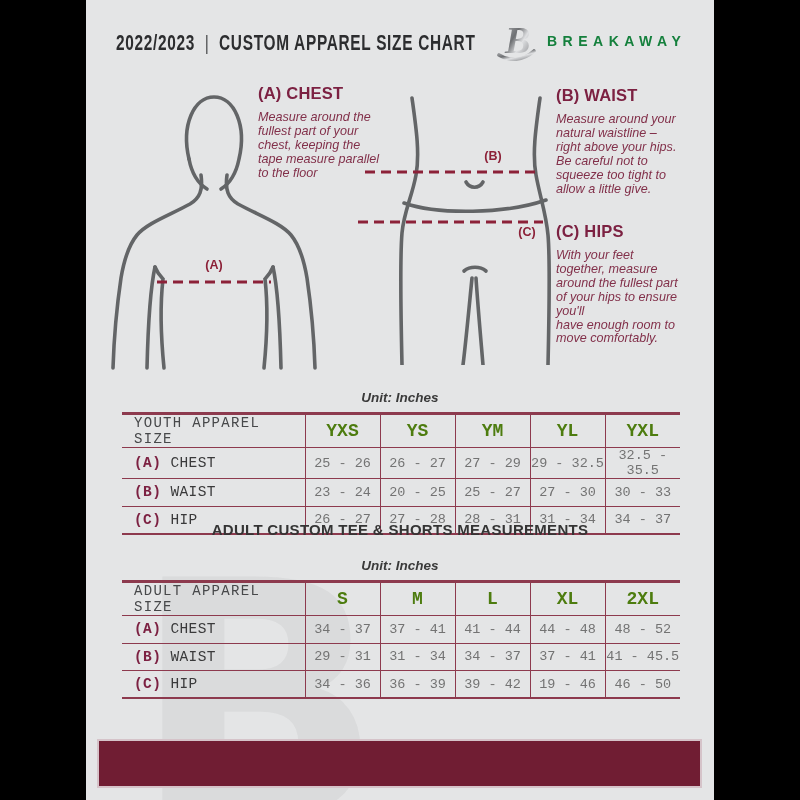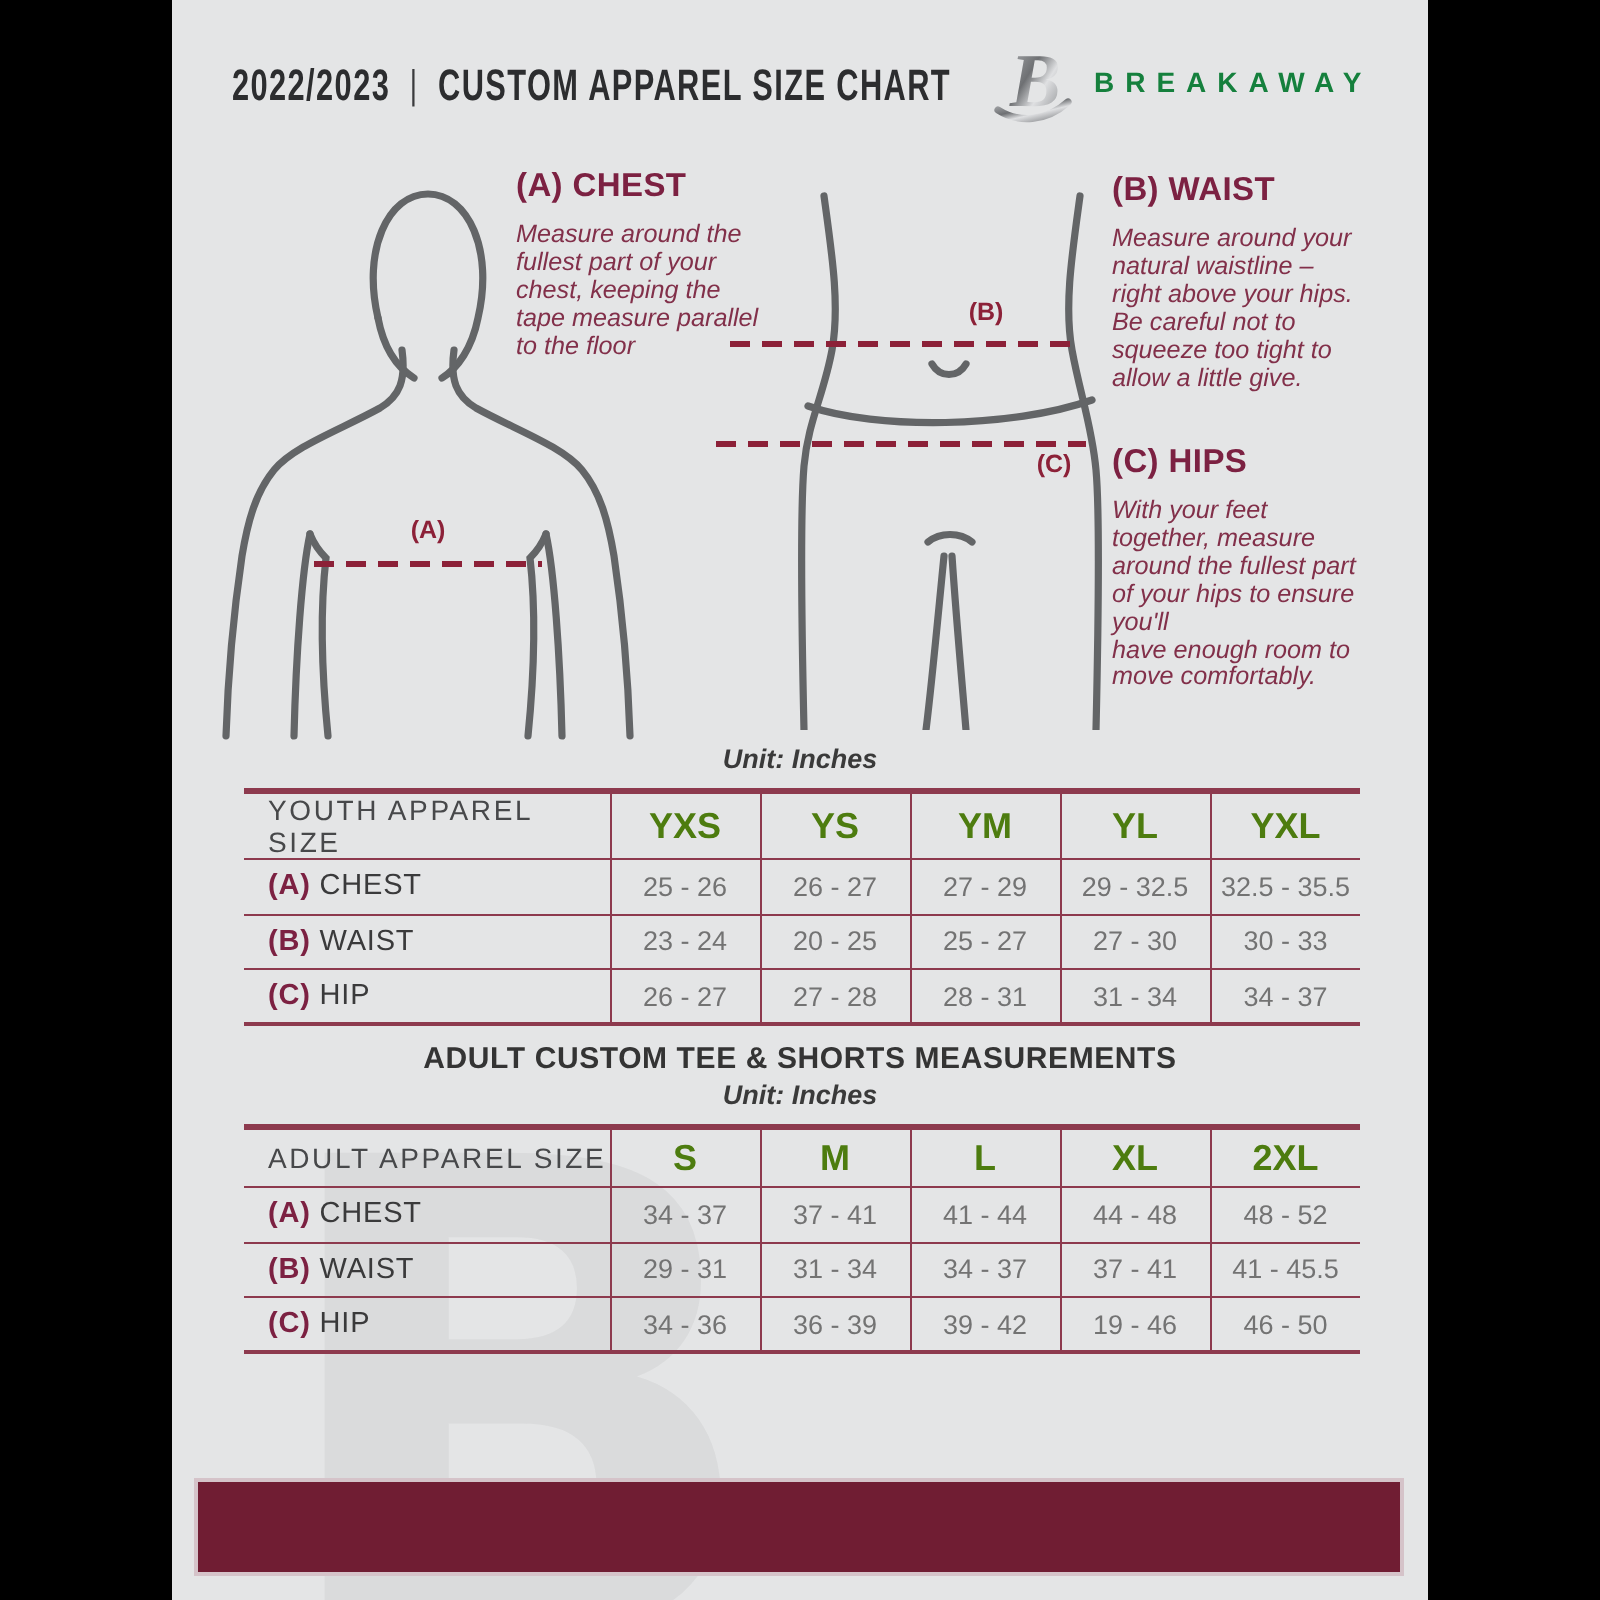--- a/index.html
+++ b/index.html
@@ -46,23 +46,23 @@
     letter-spacing:0.2px;margin-bottom:8px;}
   .sec p{font-size:12.6px;font-style:italic;color:var(--maroon-desc);
     line-height:13.9px;white-space:pre-line;}
   
   .tblock{position:absolute;left:0;width:628px;}
   .tblock-youth{top:370px;}
   .tblock-adult{top:522px;}
   .tbl-title{font-size:15px;font-weight:bold;color:#343434;text-align:center;
     letter-spacing:0.3px;line-height:16px;}
   .tbl-unit{font-size:13.5px;font-style:italic;font-weight:bold;color:#3a3a3a;
-    text-align:center;margin-top:2px;line-height:15px;}
+    text-align:center;margin-top:20px;line-height:15px;}
   table{margin:7px 2px 0 36px;width:558px;border-collapse:collapse;table-layout:fixed;
-    border-top:3px solid var(--maroon-line);border-bottom:2px solid var(--maroon-line);}
+    border-top:3px solid var(--maroon-line);border-bottom:2px solid var(--maroon-line);font-family:Liberation Mono, monospace;}
   col.c-label{width:183px;}
   th,td{height:27.5px;font-size:13.5px;color:#737373;text-align:center;padding:0;}
   tbody tr{border-top:1.5px solid var(--maroon-line);}
   td + td, th + th{border-left:1.5px solid var(--maroon-line);}
   thead th{height:30px;font-weight:bold;font-size:18px;color:#4d7c0f;}
   thead th.labelcol{font-weight:normal;letter-spacing:1.3px;font-size:14px;color:#47484a;}
   .labelcol{text-align:left;padding-left:12px;}
   td.labelcol{font-size:14.5px;letter-spacing:0.4px;color:#3a3a3b;}
   td.labelcol .pfx{color:var(--maroon-head);font-weight:bold;}
   

